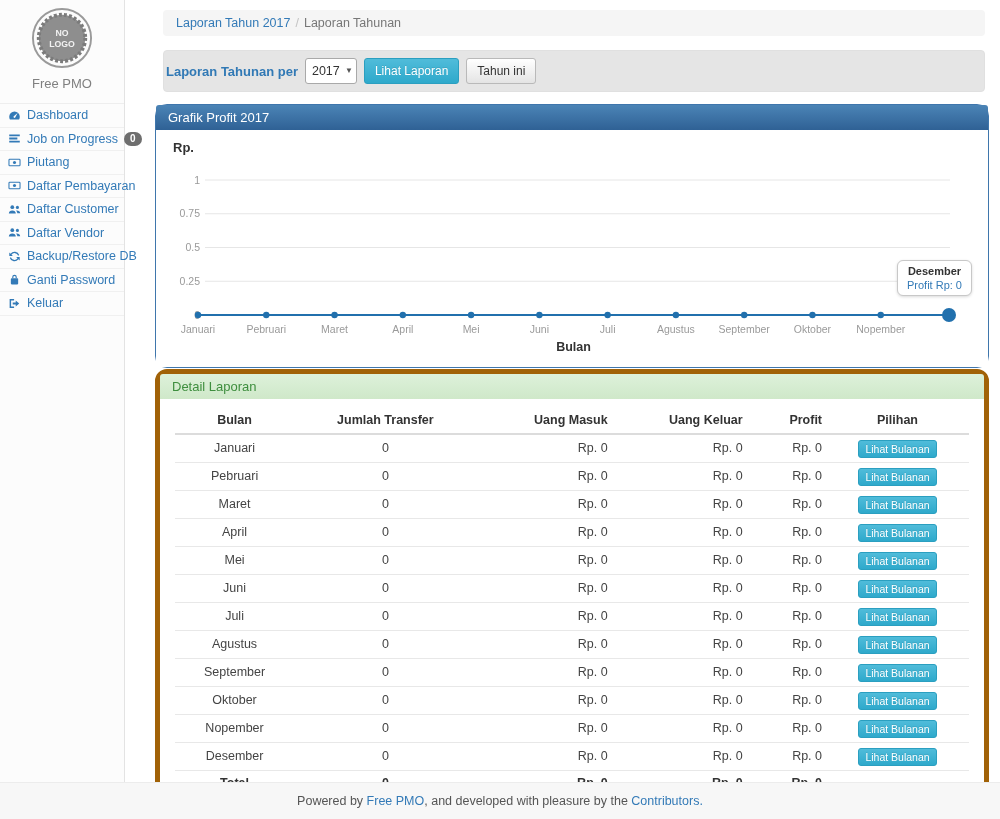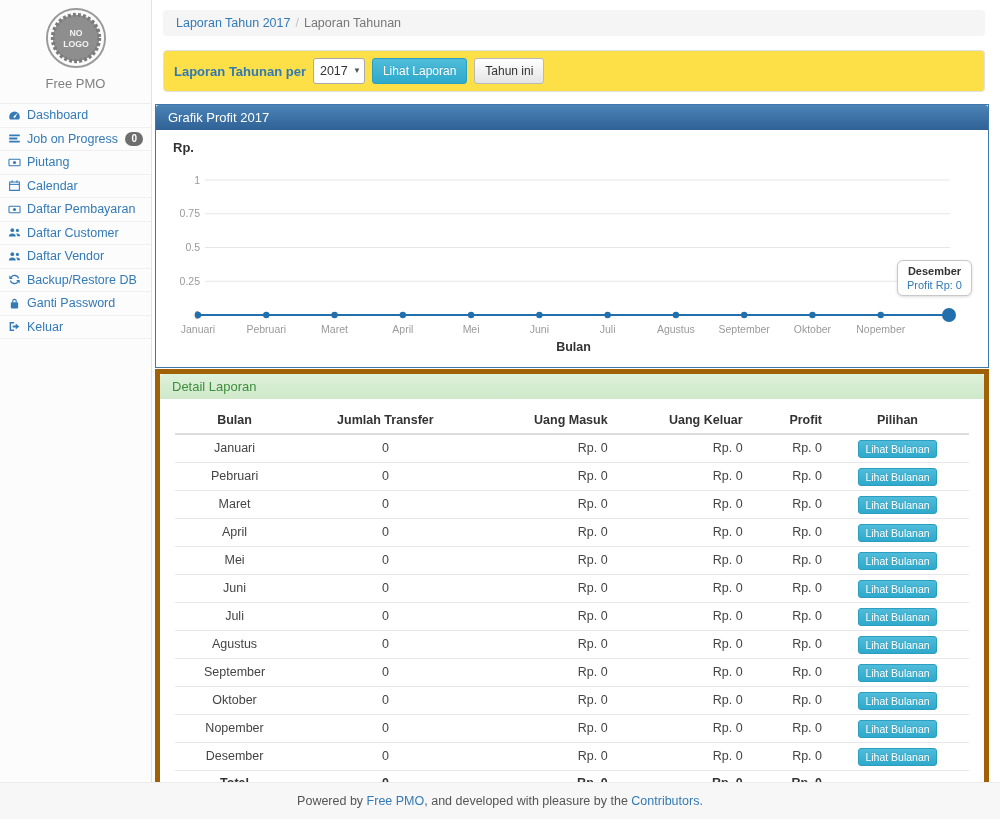--- a/index.html
+++ b/index.html
@@ -5,21 +5,21 @@
   * { box-sizing: border-box; margin: 0; padding: 0; }
   html,body { width:1000px; height:819px; }
   body {
     font-family: "Liberation Sans", "DejaVu Sans", sans-serif;
     background:#fff; color:#444; font-size:13px; position:relative; overflow:hidden;
   }
   a { color:#337ab7; text-decoration:none; cursor:pointer; }
 
   
   .sidebar {
-    position:absolute; left:0; top:0; width:152px; height:785px;
+    position:absolute; left:0; top:0; width:125px; height:785px;
     background:#fcfcfc; border-right:1px solid #e3e3e3;
   }
   .logo-wrap { text-align:center; padding-top:7px; }
   .brand { text-align:center; color:#808080; font-size:13px; margin:4px 0 12px; }
   .menu { border-top:1px solid #eee; }
   .menu-item {
     display:flex; align-items:center; gap:6px; height:23.5px; padding:0 8px;
     border-bottom:1px solid #f0f0f0; color:#337ab7; font-size:12.5px; cursor:pointer;
     white-space:nowrap;
   }
@@ -34,22 +34,22 @@
   
   .content { position:absolute; left:150px; top:0; width:850px; }
 
   .breadcrumb {
     margin:10px 15px 0 13px; background:#f5f5f5; border-radius:4px;
     padding:6px 13px; font-size:12.5px; color:#777;
   }
   .breadcrumb .sep { color:#c3c3c3; margin:0 5px; }
 
   .well {
-    margin:14px 15px 0 13px; background:#fde047; border:1px solid #e0e0e0;
-    border-radius:4px; padding:7px 10px; display:flex; align-items:center; gap:7px;
+    margin:14px 15px 0 13px; background:#e5e5e5; border:1px solid #e0e0e0;
+    border-radius:4px; padding:7px 2px; display:flex; align-items:center; gap:7px;
   }
   .well-label { color:#3179b5; font-weight:bold; font-size:13px; }
   .select-wrap { position:relative; display:inline-block;border-radius:9px; }
   .select-wrap select {
     -webkit-appearance:none; appearance:none; height:26px; width:52px;
     border:1px solid #a9a9a9; border-radius:3px; background:#fff; color:#333;
     font-size:12.5px; padding:2px 14px 2px 6px;
     font-family:"Liberation Sans", sans-serif;
   }
   .select-wrap .sel-caret {
@@ -60,21 +60,21 @@
     cursor:pointer; line-height:14px; font-family:"Liberation Sans", sans-serif;
   }
   .btn-info {
     color:#fff; background:linear-gradient(#50bcda,#2ea9cb);
     border:1px solid #2b9fc0; text-shadow:0 -1px 0 rgba(0,0,0,.1);text-align:center;
   }
   .btn-default { color:#333; background:linear-gradient(#ffffff,#e4e4e4); border:1px solid #b9b9b9; }
   .btn-xs { font-size:10.5px; padding:2px 6px; line-height:12px; }
 
   
-  .panel { margin:12px 11px 0 5px; border-radius:0; background:#fff; }
+  .panel { margin:12px 11px 0 5px; border-radius:12px; background:#fff; }
   .panel-primary { border:1px solid #3f76ac; margin-top:12px; }
   .panel-primary .panel-heading {
     background:linear-gradient(#4b84b6,#2f6195); color:#fff; font-size:13px;
     padding:5px 12px; border-radius:3px 3px 0 0;
   }
   .panel-success { border:5px solid #a16207; margin-top:1px; }
   .panel-success .panel-heading {
     background:linear-gradient(#ddf1da,#cfe8c9); color:#3e8e3e; font-size:13px;
     padding:5px 12px; border-radius:3px 3px 0 0;
   }
@@ -141,30 +141,20 @@
           <span class="badge">0</span>
         </div>
         <div class="menu-item">
           <span class="micon">
             <svg viewBox="0 0 16 16">
               <rect x="1.2" y="4" width="13.6" height="8" rx="1" fill="none" stroke="currentColor" stroke-width="1.3"></rect>
               <circle cx="8" cy="8" r="1.9" fill="currentColor"></circle>
             </svg>
           </span>
           <span>Piutang</span>
-        </div>
-        <div class="menu-item">
-          <span class="micon">
-            <svg viewBox="0 0 16 16">
-              <path d="M2 3.8h12V14H2z" fill="none" stroke="currentColor" stroke-width="1.3"></path>
-              <path d="M2 6.6h12" stroke="currentColor" stroke-width="1.3"></path>
-              <path d="M5 1.8v2.4M11 1.8v2.4" stroke="currentColor" stroke-width="1.6"></path>
-            </svg>
-          </span>
-          <span>Calendar</span>
         </div>
         <div class="menu-item">
           <span class="micon">
             <svg viewBox="0 0 16 16">
               <rect x="1.2" y="4" width="13.6" height="8" rx="1" fill="none" stroke="currentColor" stroke-width="1.3"></rect>
               <circle cx="8" cy="8" r="1.9" fill="currentColor"></circle>
             </svg>
           </span>
           <span>Daftar Pembayaran</span>
         </div>

